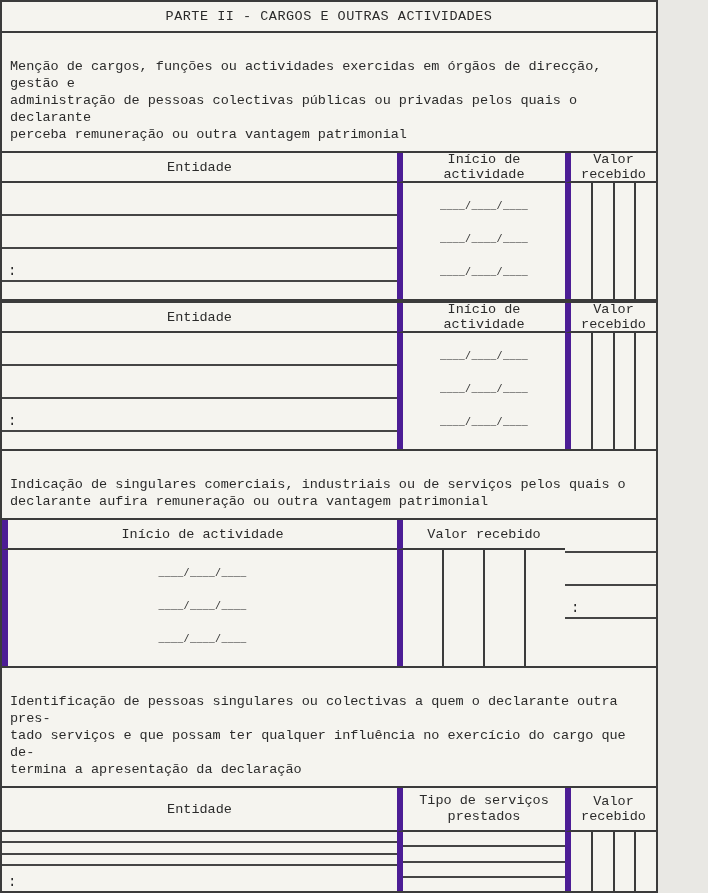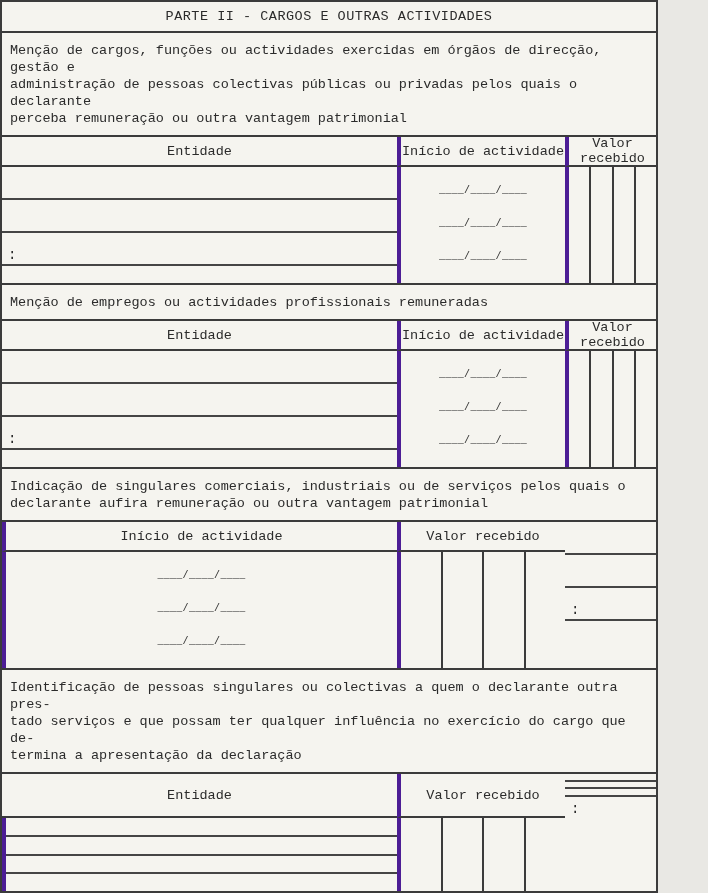--- a/index.html
+++ b/index.html
@@ -17,40 +17,40 @@
     overflow:hidden;
   }
   .title {
     flex:0 0 31px;
     border-bottom:2px solid #3b3b3b;
     display:flex; align-items:center; justify-content:center;
     font-size:13.5px; letter-spacing:.5px;
     font-weight:normal;
   }
   .desc {
-    padding:9px 8px 8px 8px;
+    padding:25px 8px 8px 8px;
     font-size:13.5px; line-height:17px;
     white-space:pre-wrap;
     border-radius:7px;
   }
   .table {
     display:grid;
     grid-template-columns:395px 168px 1fr;
     border-top:2px solid #3b3b3b;
     border-bottom:2px solid #3b3b3b;
   }
   .t-std { flex:0 0 150px; grid-template-rows:30px 1fr; }
   .t-last { flex:1 1 auto; grid-template-rows:44px 1fr; border-bottom:none; }
   .th {
     display:flex; align-items:center; justify-content:center;
     font-size:13.5px; text-align:center;
     border-bottom:2px solid #3b3b3b;
   }
   .th.pre { white-space:pre-line; line-height:16px; }
-  .c2, .c3 { border-left:4px solid #4c1d95; }
+  .c2, .c3 { border-left:6px solid #4c1d95; }
   .td { display:flex; flex-direction:column; min-height:0; }
   .wrow {
     flex:0 0 33px;
     border-bottom:2px solid #454545;
     display:flex; align-items:flex-end;
     padding:0 6px 1px 6px;
     font-size:14px;
   }
   .t-last .wrow { flex:1 1 auto; }
   .t-last .td .wrow:last-child { border-bottom:none; }
@@ -97,21 +97,20 @@
       <div class="drow">____/____/____</div>
     </div>
     <div class="td c3 vals">
       <div class="vcell"></div>
       <div class="vcell"></div>
       <div class="vcell"></div>
       <div class="vcell"></div>
     </div>
   </div>
 
-  <div class="desc">Menção de empregos ou actividades profissionais remuneradas</div>
   <div class="table t-std">
     <div class="th c1">Entidade</div>
     <div class="th c2">Início de actividade</div>
     <div class="th c3">Valor recebido</div>
     <div class="td c1">
       <div class="wrow">
           <span></span>
         </div>
       <div class="wrow">
           <span></span>
@@ -162,20 +161,22 @@
       <div class="vcell"></div>
       <div class="vcell"></div>
     </div>
   </div>
 
   <div class="desc">Identificação de pessoas singulares ou colectivas a quem o declarante outra pres-
 tado serviços e que possam ter qualquer influência no exercício do cargo que de-
 termina a apresentação da declaração</div>
   <div class="table t-last">
     <div class="th c1">Entidade</div>
+    <div class="th c2 pre">Tipo de serviços
+prestados</div>
     <div class="th c3">Valor recebido</div>
     <div class="td c1">
       <div class="wrow">
           <span></span>
         </div>
       <div class="wrow">
           <span></span>
         </div>
       <div class="wrow">
           <span></span>

